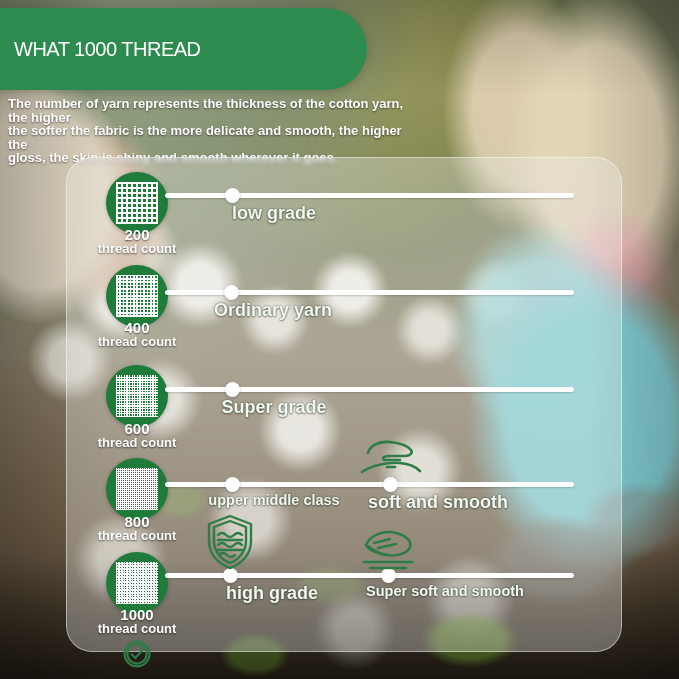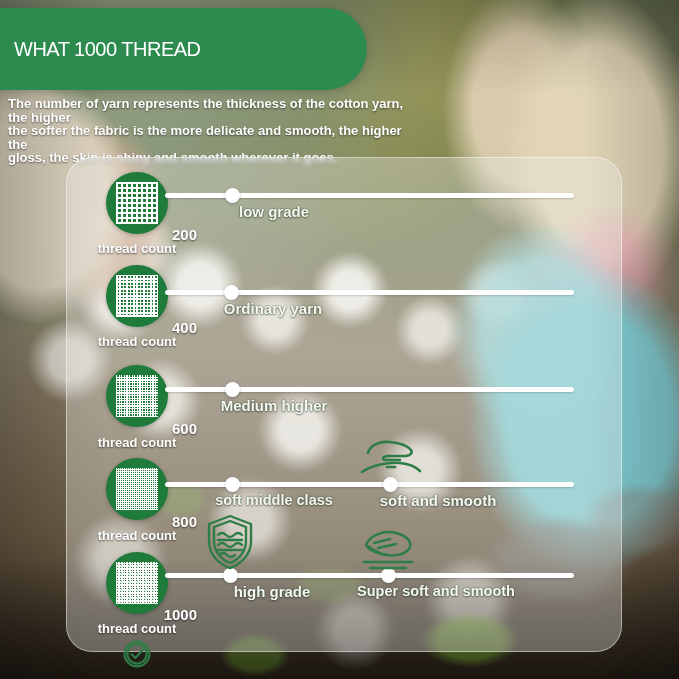--- a/index.html
+++ b/index.html
@@ -134,37 +134,37 @@
     background-repeat:repeat;
   }
   .count{
     position:absolute;
     width:120px;text-align:center;
     color:#ffffff;
     font-weight:bold;
     text-shadow:0 1px 2px rgba(0,0,0,.6);
     line-height:14px;
   }
-  .count .num{display:block;font-size:15px;text-align:right;}
+  .count .num{display:block;font-size:15px;}
   .count .lbl{display:block;font-size:13px;}
 
   .track{
     position:absolute;height:5px;border-radius:3px;
     background:#ffffff;
     box-shadow:0 1px 2px rgba(0,0,0,.18);
   }
   .dot{
     position:absolute;width:15px;height:15px;border-radius:50%;
     background:#ffffff;
     box-shadow:0 1px 3px rgba(0,0,0,.25);
   }
   .grade{
     position:absolute;
     color:#f4f7f2;
-    font-size:15px;
+    font-size:18px;
     font-weight:bold;
     white-space:nowrap;
     text-shadow:0 0 2px rgba(40,70,40,.9), 0 1px 2px rgba(0,0,0,.35);
     transform:translateX(-50%);
   }
   .grade.big{font-size:14.5px;}
   .feat-icon{position:absolute;transform:translateX(-50%);}
   .feat-icon svg{display:block;}
   .check-badge{position:absolute;transform:translateX(-50%);}
 </style>
@@ -220,31 +220,31 @@
       <div class="grade" style="left: 273px; top: 300px; color: rgb(244, 247, 242);">Ordinary yarn</div>
       <div class="disc" style="left: 106px; top: 365px;">
         <div class="mesh" style="background-color: rgb(30, 123, 58); background-image: repeating-linear-gradient(0deg, rgb(255, 255, 255) 0px, rgb(255, 255, 255) 1.3px, rgba(0, 0, 0, 0) 1.3px, rgba(0, 0, 0, 0) 2.6px), repeating-linear-gradient(90deg, rgb(255, 255, 255) 0px, rgb(255, 255, 255) 1.3px, rgba(0, 0, 0, 0) 1.3px, rgba(0, 0, 0, 0) 2.6px);"></div>
       </div>
       <div class="count" style="left: 77px; top: 422px;">
         <span class="num">600</span>
         <span class="lbl">thread count</span>
       </div>
       <div class="track" style="left: 165px; top: 387px; width: 409px; background: rgb(255, 255, 255);"></div>
       <div class="dot" style="left: 225px; top: 382px;"></div>
-      <div class="grade" style="left: 274px; top: 397px; color: rgb(244, 247, 242);">Medium higher</div>
+      <div class="grade" style="left: 274px; top: 397px; color: rgb(244, 247, 242);">Super grade</div>
       <div class="disc" style="left: 106px; top: 458px;">
         <div class="mesh" style="background-color: rgb(30, 123, 58); background-image: repeating-linear-gradient(0deg, rgb(255, 255, 255) 0px, rgb(255, 255, 255) 1.1px, rgba(0, 0, 0, 0) 1.1px, rgba(0, 0, 0, 0) 2px), repeating-linear-gradient(90deg, rgb(255, 255, 255) 0px, rgb(255, 255, 255) 1.1px, rgba(0, 0, 0, 0) 1.1px, rgba(0, 0, 0, 0) 2px);"></div>
       </div>
       <div class="count" style="left: 77px; top: 515px;">
         <span class="num">800</span>
         <span class="lbl">thread count</span>
       </div>
       <div class="track" style="left: 165px; top: 482px; width: 409px; background: rgb(255, 255, 255);"></div>
       <div class="dot" style="left: 225px; top: 477px;"></div>
-      <div class="grade big" style="left: 274px; top: 492px; color: rgb(244, 247, 242);">soft middle class</div>
+      <div class="grade big" style="left: 274px; top: 492px; color: rgb(244, 247, 242);">upper middle class</div>
       <div class="dot" style="left: 383px; top: 477px;"></div>
       <div class="grade" style="left: 438px; top: 492px; color: rgb(244, 247, 242);">soft and smooth</div>
       <div class="feat-icon" style="left: 390px; top: 436px;">
         <svg width="72" height="44" viewBox="0 0 72 44" fill="none" stroke="#2f7d46" stroke-width="2.6" stroke-linecap="round" stroke-linejoin="round">
       <path d="M14 17 C16 9, 26 5, 36 6 C46 7, 54 10, 57 14 C59 17, 56 20, 51 20 L34 20"></path>
       <path d="M34 20 C30 20, 28 22, 30 24 L46 24"></path>
       <path d="M8 36 C18 29, 34 26, 46 27 C56 28, 62 31, 66 35"></path>
       <path d="M33 31 L41 31"></path>
     </svg>
       </div>
@@ -268,21 +268,21 @@
       <path d="M26 3 L47 11 V28 C47 42, 37 51, 26 55 C15 51, 5 42, 5 28 V11 Z"></path>
       <path d="M26 8 L42 14 V28 C42 39, 34 47, 26 50 C18 47, 10 39, 10 28 V14 Z"></path>
       <path d="M14 22 q4 -4 8 0 t8 0 t8 0"></path>
       <path d="M14 27 h24"></path>
       <path d="M14 32 q4 -4 8 0 t8 0 t8 0"></path>
       <path d="M14 37 h24"></path>
       <path d="M15 42 q4 -4 8 0 t8 0"></path>
     </svg>
       </div>
       <div class="dot" style="left: 381px; top: 568px;"></div>
-      <div class="grade big" style="left: 436px; top: 583px; color: rgb(244, 247, 242);">Super soft and smooth</div>
+      <div class="grade big" style="left: 445px; top: 583px; color: rgb(244, 247, 242);">Super soft and smooth</div>
       <div class="feat-icon" style="left: 388px; top: 527px;">
         <svg width="64" height="50" viewBox="0 0 64 50" fill="none" stroke="#2f7d46" stroke-width="2.5" stroke-linecap="round" stroke-linejoin="round">
       <path d="M10 18 C14 8, 28 3, 40 6 C52 9, 57 16, 53 22 C49 28, 36 30, 25 27 C17 25, 12 22, 10 18 Z"></path>
       <path d="M18 16 L34 12"></path>
       <path d="M22 21 L40 17"></path>
       <path d="M12 19 C18 24, 24 27, 32 28"></path>
       <path d="M8 35 h48"></path>
       <path d="M14 41 h36"></path>
     </svg>
       </div>

